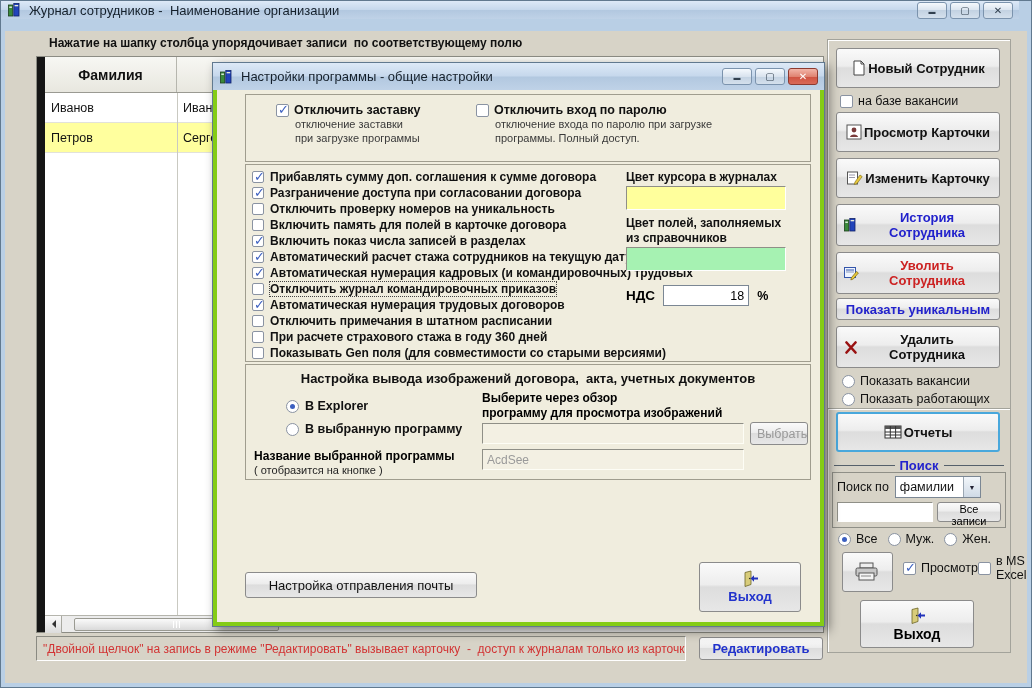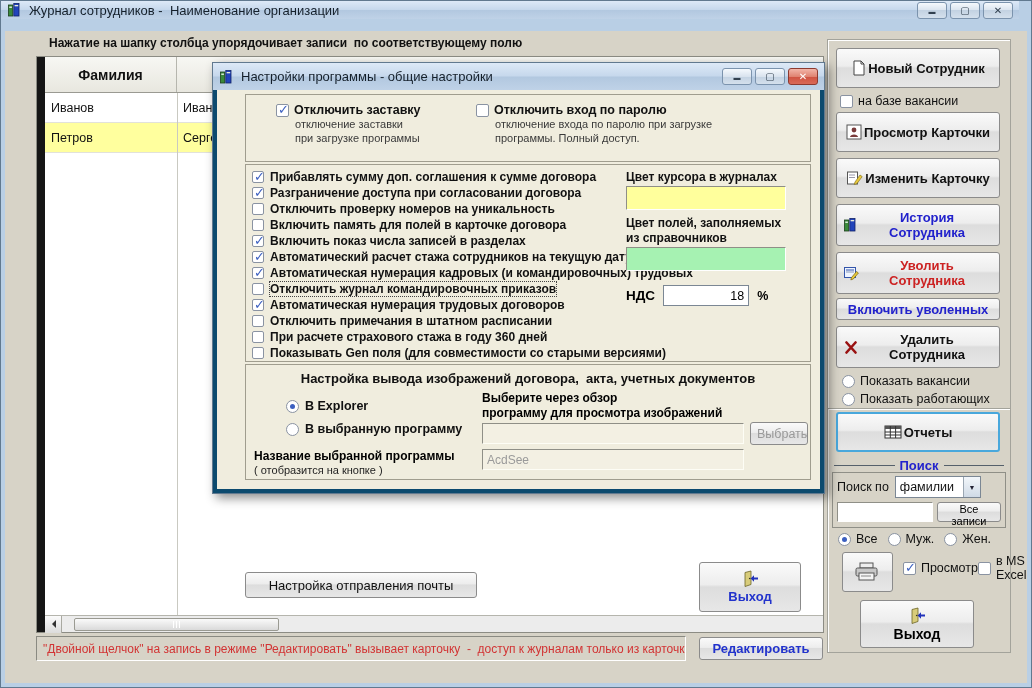--- a/index.html
+++ b/index.html
@@ -80,21 +80,21 @@
   .sel-btn::before{content:"▼";font-size:7px;color:#223;}
   .srow2{display:flex;align-items:center;gap:4px;margin-top:4px;}
   .s-input{width:96px;height:20px;border:1px solid;border-color:#8f8f87 #fff #fff #8f8f87;background:#fff;font-size:12px;padding:0 3px;}
   .s-all{height:20px;font-size:11px;padding:0 5px;}
   .gender-row{position:absolute;left:10px;top:492px;display:flex;gap:10px;}
   .print-row{position:absolute;left:14px;top:512px;display:flex;gap:10px;align-items:flex-start;}
   .print-btn{width:58px;height:40px;display:flex;align-items:center;justify-content:center;}
   .print-opts{display:flex;padding-top:2px;}
   .b-exit{position:absolute;left:32px;top:560px;width:114px;height:48px;display:flex;flex-direction:column;align-items:center;justify-content:center;gap:1px;font-size:14px;font-weight:bold;}
   
-  .dlg{position:absolute;left:211px;top:61px;width:613px;height:432px;background:#0c4a6e;border:1px solid #61798f;box-shadow:4px 4px 10px rgba(0,0,0,.45);}
+  .dlg{position:absolute;left:211px;top:61px;width:613px;height:565px;background:#84cc16;border:1px solid #61798f;box-shadow:4px 4px 10px rgba(0,0,0,.45);}
   .dlg-titlebar{position:absolute;top:0;left:0;right:0;height:27px;}
   .dlg-content{position:absolute;left:4px;top:27px;right:4px;bottom:4px;background:#f0edde;}
   .grp{position:absolute;left:28px;width:566px;border:1px solid #a09d8e;}
   .g1{top:4px;height:68px;} .g2{top:74px;height:198px;} .g3{top:274px;height:116px;} .g4{top:394px;height:78px;}
   .g1-block{position:absolute;top:8px;}
   .g1-b1{left:30px;} .g1-b2{left:230px;}
   .g1-label{font-size:12.5px;font-weight:bold;color:#111;}
   .g1-desc{font-size:11px;color:#3a3a3a;white-space:pre-line;margin-left:19px;line-height:1.3;}
   .opts{position:absolute;left:6px;top:4px;}
   .opt-row{height:16px;display:flex;align-items:center;gap:6px;}
@@ -240,21 +240,21 @@
           <svg width="16" height="16" viewBox="0 0 16 16">
               <rect x="1.5" y="2.5" width="11" height="10" fill="#eef4ff" stroke="#3355aa"></rect>
               <line x1="3" y1="5" x2="11" y2="5" stroke="#3355aa"></line>
               <line x1="3" y1="7" x2="11" y2="7" stroke="#8899bb"></line>
               <path d="M8.5 12.5 L13.5 6.5 l1.9 1.5 L10.3 14 l-2.5 .9 z" fill="#e8c83c" stroke="#776611" stroke-width="0.7"></path>
             </svg>
         </span>
         <span class="sb-label redtxt">Уволить Сотрудника</span>
       </button>
       <button class="btn sb-btn b-showd">
-        <span class="sb-label blue">Включить уволенных</span>
+        <span class="sb-label blue">Показать уникальным</span>
       </button>
       <button class="btn sb-btn b-del">
         <span class="ic">
           <svg width="16" height="13" viewBox="0 0 16 13">
               <path d="M3.5 1.5 L12.5 11.5 M12.5 1.5 L3.5 11.5" stroke="#991111" stroke-width="2.6" stroke-linecap="round"></path>
             </svg>
         </span>
         <span class="sb-label">Удалить Сотрудника</span>
       </button>
       <div class="radio-row sb-rvac">

